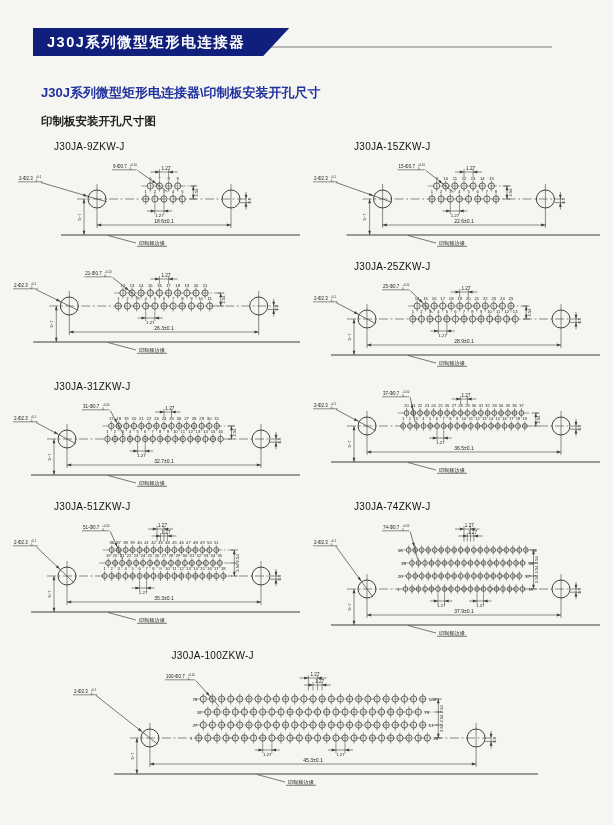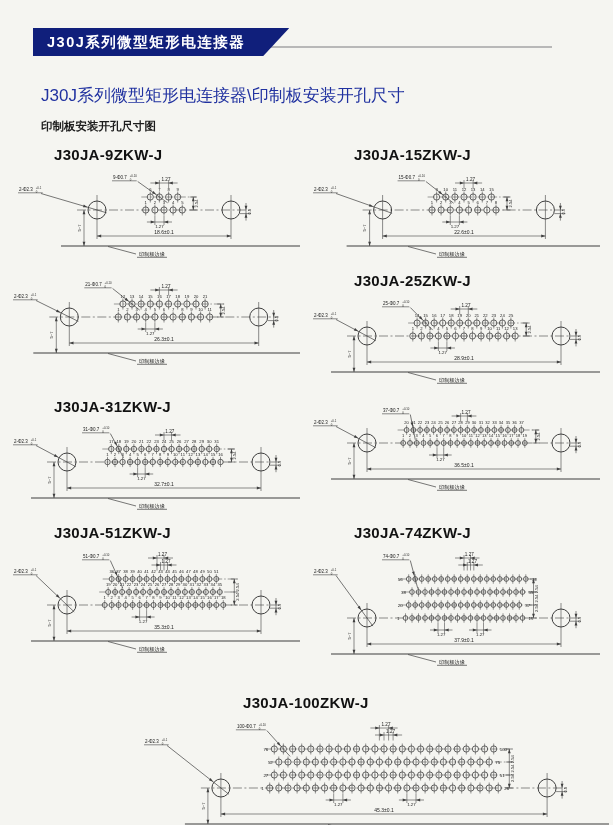--- a/index.html
+++ b/index.html
@@ -4,26 +4,26 @@
 <style>
   html,body{margin:0;padding:0}
   body{width:613px;height:825px;background:var(--page-bg,#f5f5f1);
        font-family:"Liberation Sans",sans-serif;color:var(--body-text,#1c1c1c);overflow:hidden}
   header{margin:20px 33px 0 33px}
   .banner-row{position:relative;height:28px}
   .banner-underline{position:absolute;left:0;right:28px;bottom:0;height:2px;background:#b8b8b8}
   .banner{position:absolute;left:0;top:8px;background:var(--banner-bg,#101f7b);color:var(--banner-text,#fff);
           font-weight:bold;font-size:14.5px;line-height:28px;padding:0 44px 0 14px;letter-spacing:1.5px;
           clip-path:polygon(0 0,100% 0,calc(100% - 26px) 100%,0 100%)}
-  .section-title{color:var(--section-title,#2132a0);font-size:17px;font-weight:normal;margin:36px 8px 12px 8px}
+  .section-title{color:var(--section-title,#2132a0);font-size:13px;font-weight:bold;margin:36px 8px 12px 8px}
   .subline{font-size:11.5px;font-weight:bold;margin:4px 8px 0 8px}
   .grid{display:grid;grid-template-columns:292px 292px;column-gap:8px;row-gap:6px;margin:12px 0 0 12px}
   .cell{margin:0}
-  .dtitle{font-weight:bold;font-size:15px;color:#111;margin:0 0 2px 42px;letter-spacing:.3px}
-  .wide-wrap{display:flex;justify-content:flex-end;margin-top:20px}
+  .dtitle{font-weight:normal;font-size:10px;color:#111;margin:0 0 2px 42px;letter-spacing:.3px}
+  .wide-wrap{display:flex;justify-content:center;margin-top:5px}
   .wide .dtitle{margin-left:100px}
   svg{display:block}
 </style>
 </head>
 <body>
 
 <header>
   <div class="banner-row">
     <div class="banner-underline"></div>
     <div class="banner">

